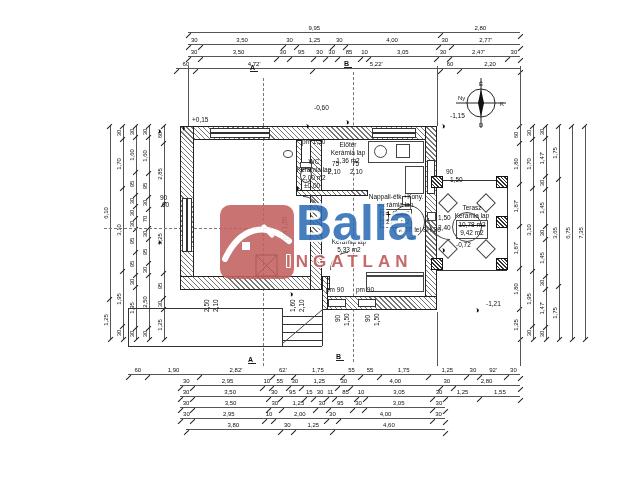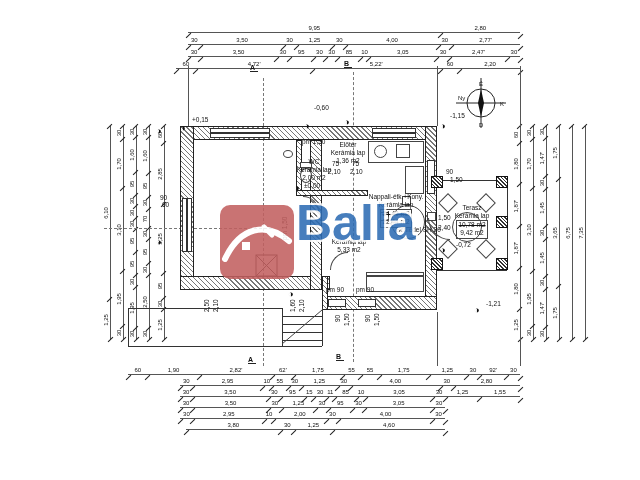--- a/index.html
+++ b/index.html
@@ -702,16 +702,17 @@
 
   <div class="logo">
     <div class="logo-box">
       <svg width="74" height="74" viewBox="0 0 74 74">
         <path d="M5 54 C 20 22, 46 16, 69 36" fill="none" stroke="#fff" stroke-width="6" stroke-linecap="round"></path>
         <path d="M44 22 L52 30" stroke="#fff" stroke-width="5" stroke-linecap="round"></path>
         <rect x="22" y="37" width="8" height="8" fill="#fff"></rect>
       </svg>
     </div>
     <div class="logo-balla">Balla</div>
+    <div class="logo-ingatlan">INGATLAN</div>
   </div>
 
 
 </div>
 
 </body></html>

